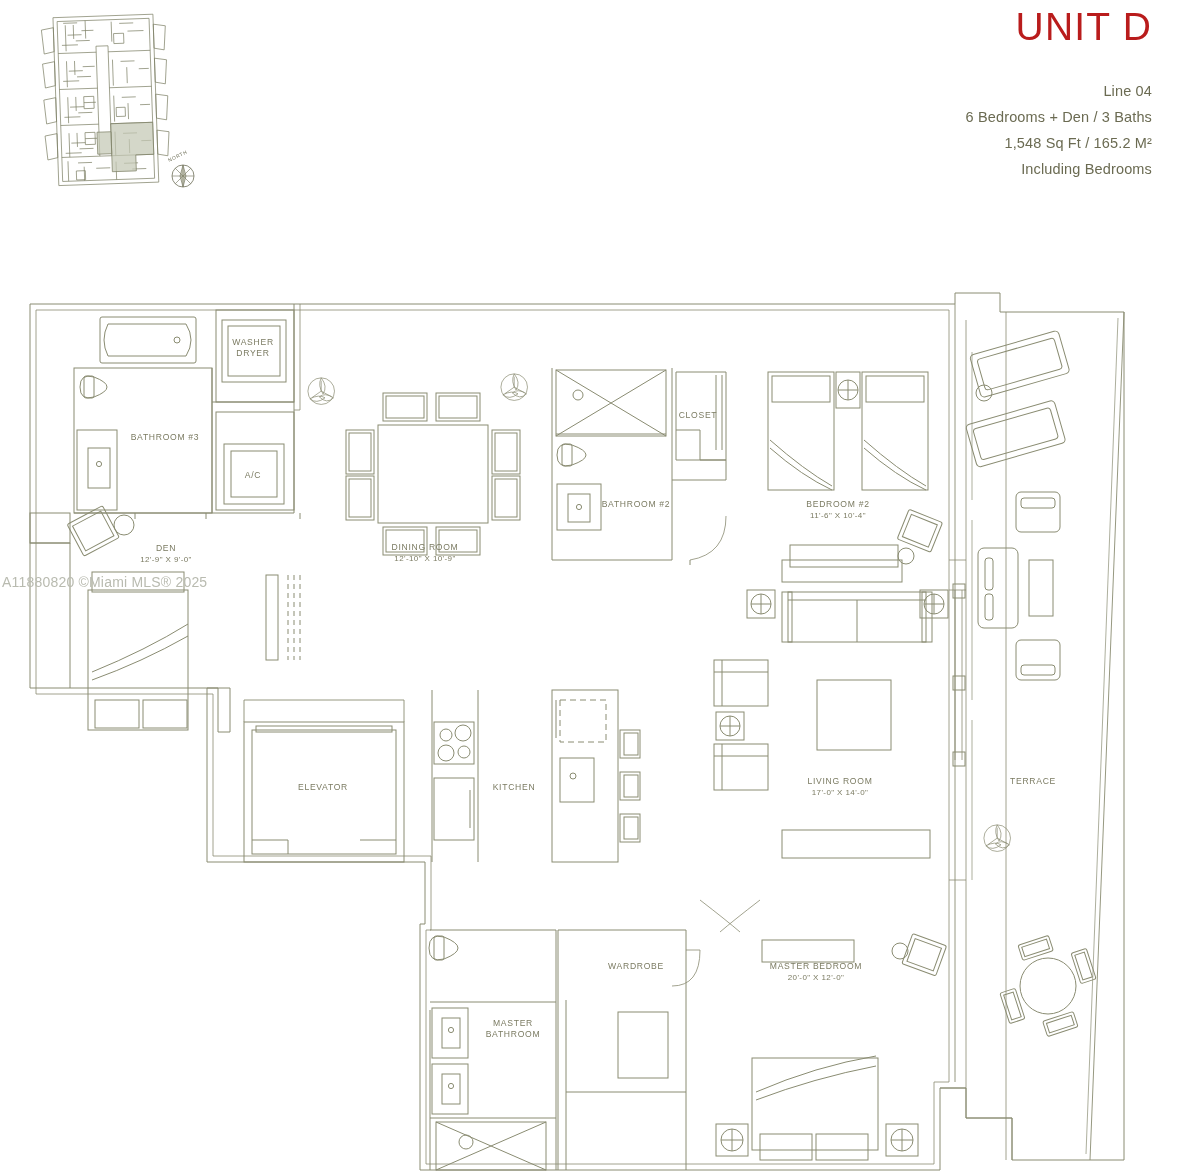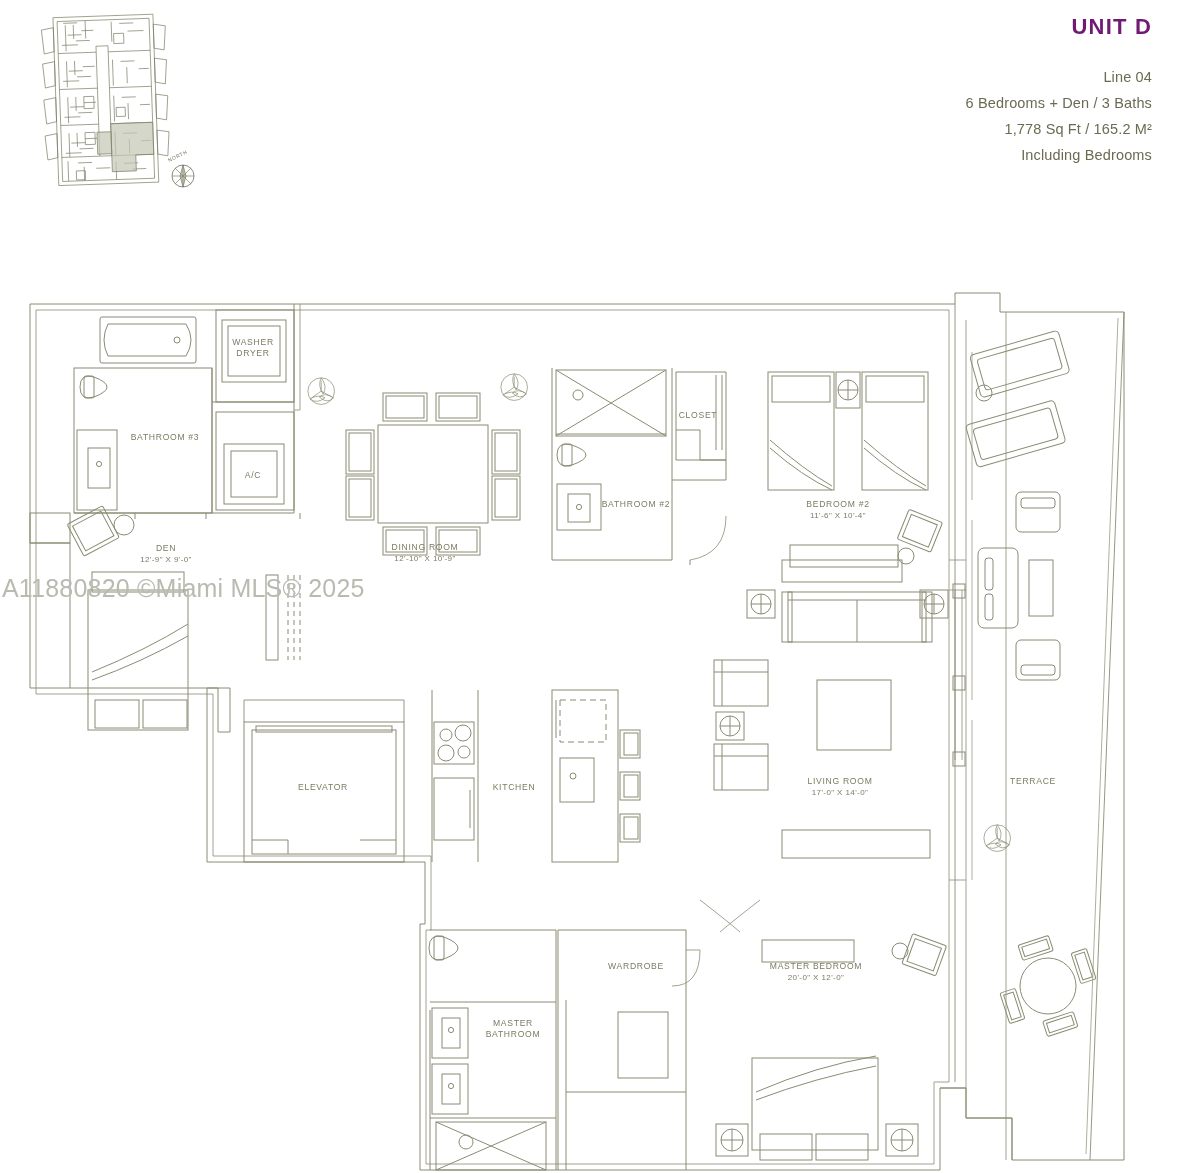--- a/index.html
+++ b/index.html
@@ -2,34 +2,34 @@
 <html><head>
 <meta charset="utf-8">
 <style>
   html,body{margin:0;padding:0;background:#ffffff;}
   body{width:1178px;height:1173px;position:relative;overflow:hidden;
        font-family:"Liberation Sans","DejaVu Sans",sans-serif;color:#6e6e55;}
   .root{position:absolute;inset:0;}
 
   
   #header{position:absolute;right:26px;top:4px;text-align:right;}
-  #unit-title{font-size:22px;font-weight:700;letter-spacing:1.2px;color:#701a75;line-height:46px;}
+  #unit-title{font-size:39px;font-weight:400;letter-spacing:1.2px;color:#b91c1c;line-height:46px;}
   .meta-line{font-size:14.5px;color:#6b6b52;line-height:26px;letter-spacing:.15px;}
-  #meta-lines{margin-top:14px;}
+  #meta-lines{margin-top:28px;}
 
   
   #keyplan{position:absolute;left:18px;top:4px;width:160px;height:190px;}
   #keyplan svg{display:block;}
 
   
   #plan-wrap{position:absolute;left:0;top:0;width:1178px;height:1173px;}
   #plan{display:block;}
 
   
-  #watermark{position:absolute;left:2px;top:574px;font-size:25px;color:#b9bbb0;
+  #watermark{position:absolute;left:2px;top:574px;font-size:14px;color:#b9bbb0;
              letter-spacing:.2px;white-space:nowrap;font-family:"Liberation Sans",sans-serif;}
 
   
   .rlabel{font-family:"Liberation Sans","DejaVu Sans",sans-serif;font-size:8.6px;
           fill:#7b7b62;letter-spacing:.7px;text-anchor:middle;}
   .rdim{font-family:"Liberation Sans","DejaVu Sans",sans-serif;font-size:8px;
         fill:#7b7b62;letter-spacing:.4px;text-anchor:middle;}
   .compass-t{font-family:"Liberation Sans",sans-serif;font-size:5px;fill:#6f7059;letter-spacing:.6px;}
 </style>
 </head>
@@ -93,21 +93,21 @@
         <text class="compass-t" x="-1" y="2" transform="rotate(-25 -1 2)">NORTH</text>
       </g>
     </svg>
   </div>
 
   <div id="header">
     <div id="unit-title">UNIT D</div>
     <div id="meta-lines">
       <div class="meta-line">Line 04</div>
       <div class="meta-line">6 Bedrooms + Den / 3 Baths</div>
-      <div class="meta-line">1,778 Sq Ft / 165.2 M²</div>
+      <div class="meta-line">1,548 Sq Ft / 165.2 M²</div>
       <div class="meta-line">Including Bedrooms</div>
     </div>
   </div>
 
   <div id="plan-wrap">
   <svg id="plan" width="1178" height="1173" viewBox="0 0 1178 1173">
     <g stroke="#8a8c72" fill="none" stroke-width="1" stroke-linejoin="miter">
 
       <path d="M30 304 L955 304 L955 293 L1000 293 L1000 312 L1124 312 L1124 1160 L1012 1160
                L1012 1118 L966 1118 L966 1088 L940 1088 L940 1170 L420 1170 L420 924 L425 924

